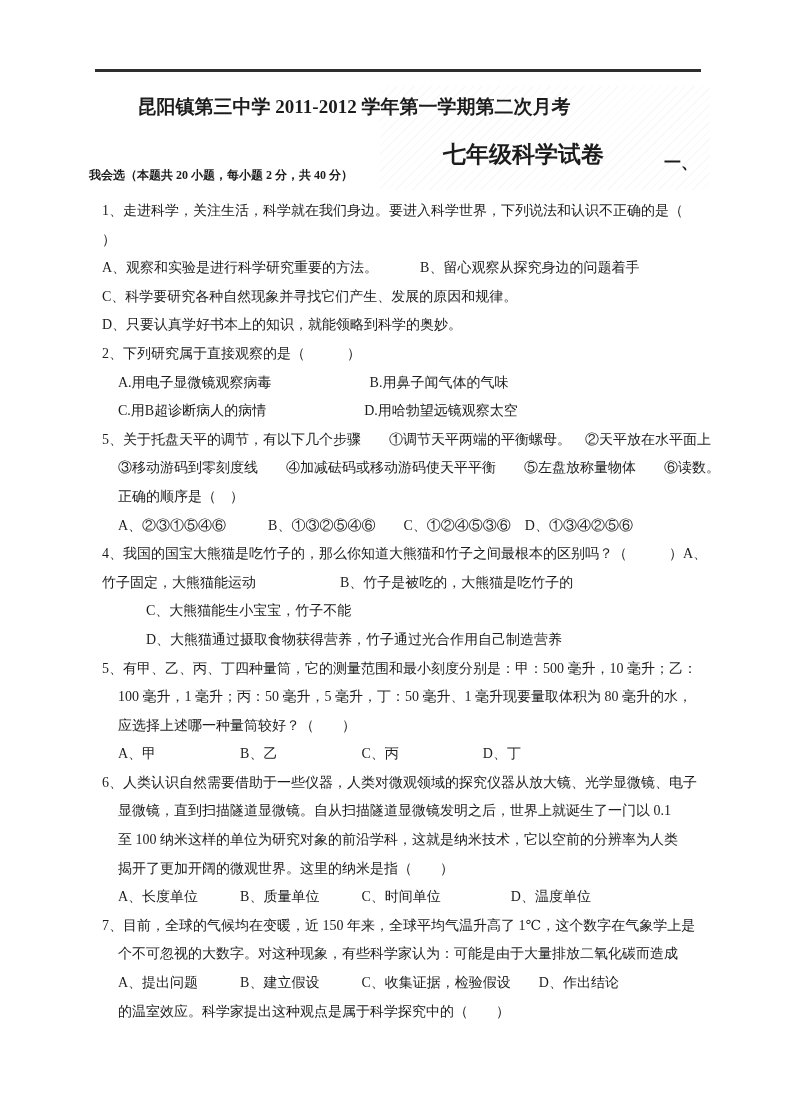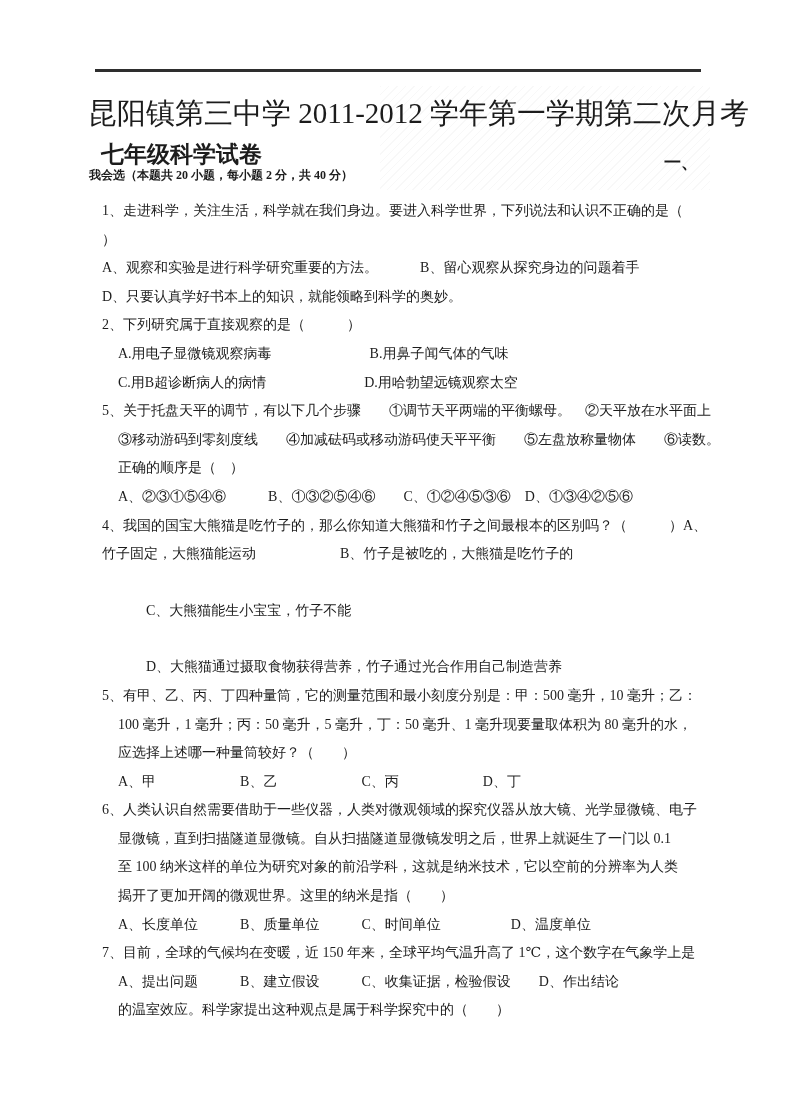--- a/index.html
+++ b/index.html
@@ -15,26 +15,26 @@
     position:absolute; left:95px; top:69px;
     width:606px; height:3px; background:#2e2e2e;
   }
   .watermark {
     position:absolute; left:380px; top:86px; width:330px; height:104px;
     background:repeating-linear-gradient(135deg, rgba(130,130,130,0.10) 0 1px, transparent 1px 6px);
     opacity:.55; pointer-events:none;
   }
   .exam-title {
     position:absolute; left:88px; top:95px; width:532px;
-    text-align:right; font-size:29px; font-weight:normal;
+    text-align:center; font-size:19px; font-weight:bold;
     white-space:nowrap; line-height:1.25;
   }
   .exam-subtitle {
-    position:absolute; left:101px; top:141px; width:532px;
-    text-align:left; font-size:23px; font-weight:bold;
+    position:absolute; left:72px; top:141px; width:532px;
+    text-align:right; font-size:23px; font-weight:bold;
     line-height:1.25;
   }
   .side-marker {
     position:absolute; left:664px; top:151px;
     font-size:17px; font-weight:bold;
     font-family:"Liberation Sans","DejaVu Sans",sans-serif;
   }
   .section-title {
     position:absolute; left:89px; top:168px;
     font-size:12px; font-weight:bold;
@@ -44,38 +44,39 @@
   .exam-body {
     position:absolute; left:90px; top:197px; width:660px;
     font-size:14px;
   }
   .line {
     line-height:28.6px; height:28.6px;
     white-space:pre;
   }
   .ind0 { padding-left:0;margin-left:12px; }
   .ind1 { padding-left:28px; }
-  .ind2 { padding-left:56px;margin-top:28px; }
+  .ind2 { padding-left:56px; }
 </style>
 </head>
 <body>
 
 <div class="top-rule"></div>
 <div class="watermark"></div>
 
 <div class="exam-title">昆阳镇第三中学 2011-2012 学年第一学期第二次月考</div>
 <div class="exam-subtitle">七年级科学试卷</div>
 <div class="side-marker">一、</div>
 <div class="section-title">我会选（本题共 20 小题，每小题 2 分，共 40 分）</div>
 
 <main class="exam-body">
     <section>
       <div class="line ind0">1、走进科学，关注生活，科学就在我们身边。要进入科学世界，下列说法和认识不正确的是（</div>
       <div class="line ind0">）</div>
       <div class="line ind0">A、观察和实验是进行科学研究重要的方法。　　　B、留心观察从探究身边的问题着手</div>
+      <div class="line ind0">C、科学要研究各种自然现象并寻找它们产生、发展的原因和规律。</div>
       <div class="line ind0">D、只要认真学好书本上的知识，就能领略到科学的奥妙。</div>
     </section>
     <section>
       <div class="line ind0">2、下列研究属于直接观察的是（　　　）</div>
       <div class="line ind1">A.用电子显微镜观察病毒　　　　　　　B.用鼻子闻气体的气味</div>
       <div class="line ind1">C.用B超诊断病人的病情　　　　　　　D.用哈勃望远镜观察太空</div>
     </section>
     <section>
       <div class="line ind0">5、关于托盘天平的调节，有以下几个步骤　　①调节天平两端的平衡螺母。　②天平放在水平面上</div>
       <div class="line ind1">③移动游码到零刻度线　　④加减砝码或移动游码使天平平衡　　⑤左盘放称量物体　　⑥读数。</div>
@@ -96,16 +97,17 @@
     </section>
     <section>
       <div class="line ind0">6、人类认识自然需要借助于一些仪器，人类对微观领域的探究仪器从放大镜、光学显微镜、电子</div>
       <div class="line ind1">显微镜，直到扫描隧道显微镜。自从扫描隧道显微镜发明之后，世界上就诞生了一门以 0.1</div>
       <div class="line ind1">至 100 纳米这样的单位为研究对象的前沿学科，这就是纳米技术，它以空前的分辨率为人类</div>
       <div class="line ind1">揭开了更加开阔的微观世界。这里的纳米是指（　　）</div>
       <div class="line ind1">A、长度单位　　　B、质量单位　　　C、时间单位　　　　　D、温度单位</div>
     </section>
     <section>
       <div class="line ind0">7、目前，全球的气候均在变暖，近 150 年来，全球平均气温升高了 1℃，这个数字在气象学上是</div>
+      <div class="line ind1">个不可忽视的大数字。对这种现象，有些科学家认为：可能是由于大量排放二氧化碳而造成</div>
       <div class="line ind1">A、提出问题　　　B、建立假设　　　C、收集证据，检验假设　　D、作出结论</div>
       <div class="line ind1">的温室效应。科学家提出这种观点是属于科学探究中的（　　）</div>
     </section>
   </main>
 
 </body></html>

